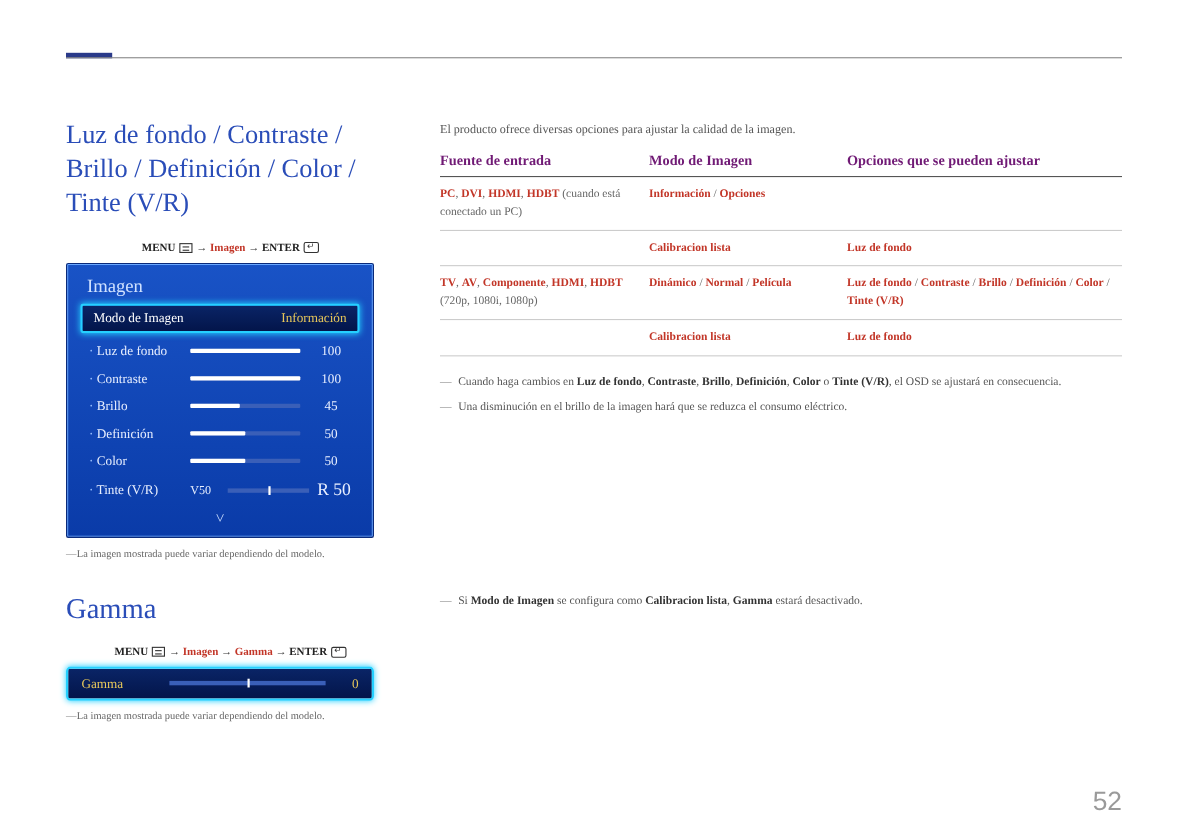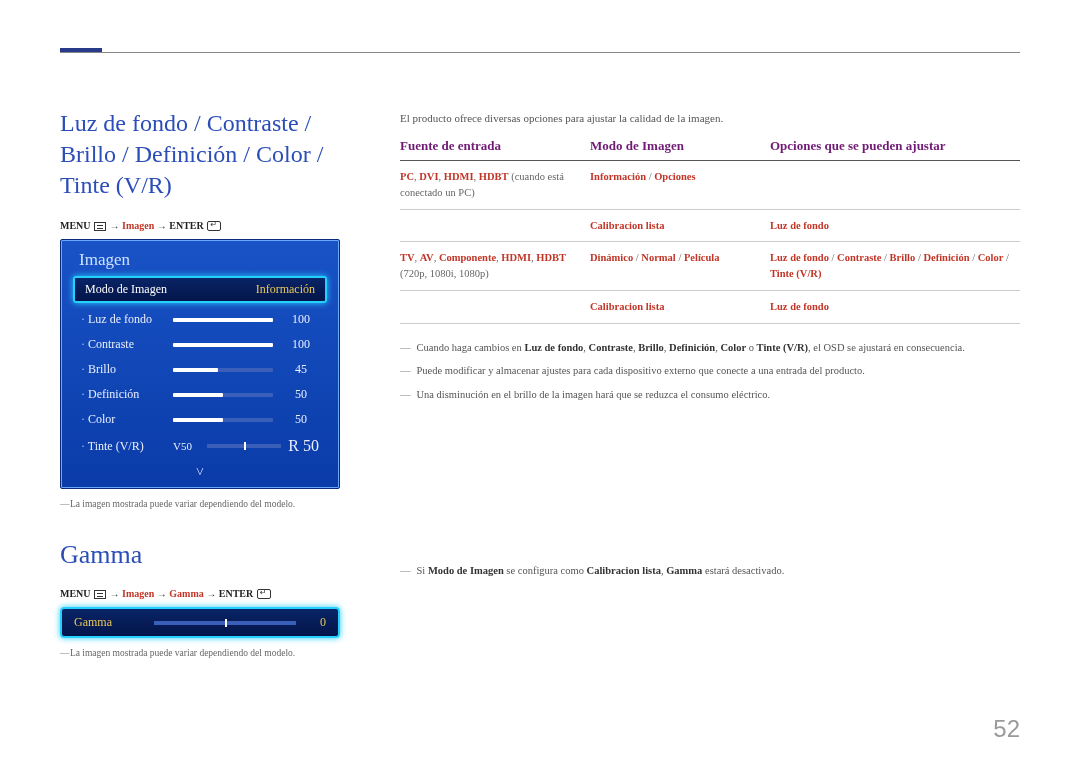--- a/index.html
+++ b/index.html
@@ -46,20 +46,21 @@
     color: #2a4db8;
     font-size: 26px;
     font-weight: 400;
     margin-top: 28px;
     margin-bottom: 18px;
   }
   .menu-path {
     font-size: 10px;
     color: #333;
     margin-bottom: 8px;
+    text-align: center;
   }
   .menu-path strong { font-weight: bold; color:#222; }
   .menu-path .accent { color: #c23628; font-weight: bold; }
   .menu-icon {
     display: inline-block;
     width: 12px; height: 9px;
     border: 1px solid #333;
     position: relative;
     vertical-align: middle;
     margin: 0 1px;
@@ -365,23 +366,20 @@
       <div class="col3"><span class="red">Luz de fondo</span></div>
     </div>
 
     <div class="bullet-list">
       <div class="bullet">
         <div>
           <span>Cuando haga cambios en </span><span class="strong">Luz de fondo</span><span>, </span><span class="strong">Contraste</span><span>, </span><span class="strong">Brillo</span><span>, </span><span class="strong">Definición</span><span>, </span><span class="strong">Color</span><span> o </span><span class="strong">Tinte (V/R)</span><span>, el OSD se ajustará en consecuencia.</span>
         </div>
       </div>
       <div class="bullet">
-          <div>Puede modificar y almacenar ajustes para cada dispositivo externo que conecte a una entrada del producto.</div>
-        </div>
-      <div class="bullet">
           <div>Una disminución en el brillo de la imagen hará que se reduzca el consumo eléctrico.</div>
         </div>
     </div>
 
     <div style="height:150px"></div>
 
     <div class="gamma-desc">
       <div class="bullet" style="padding:2px 0;">
         <div>
           <span>Si </span><span class="strong">Modo de Imagen</span><span> se configura como </span><span class="strong">Calibracion lista</span><span>, </span><span class="strong">Gamma</span><span> estará desactivado.</span>

